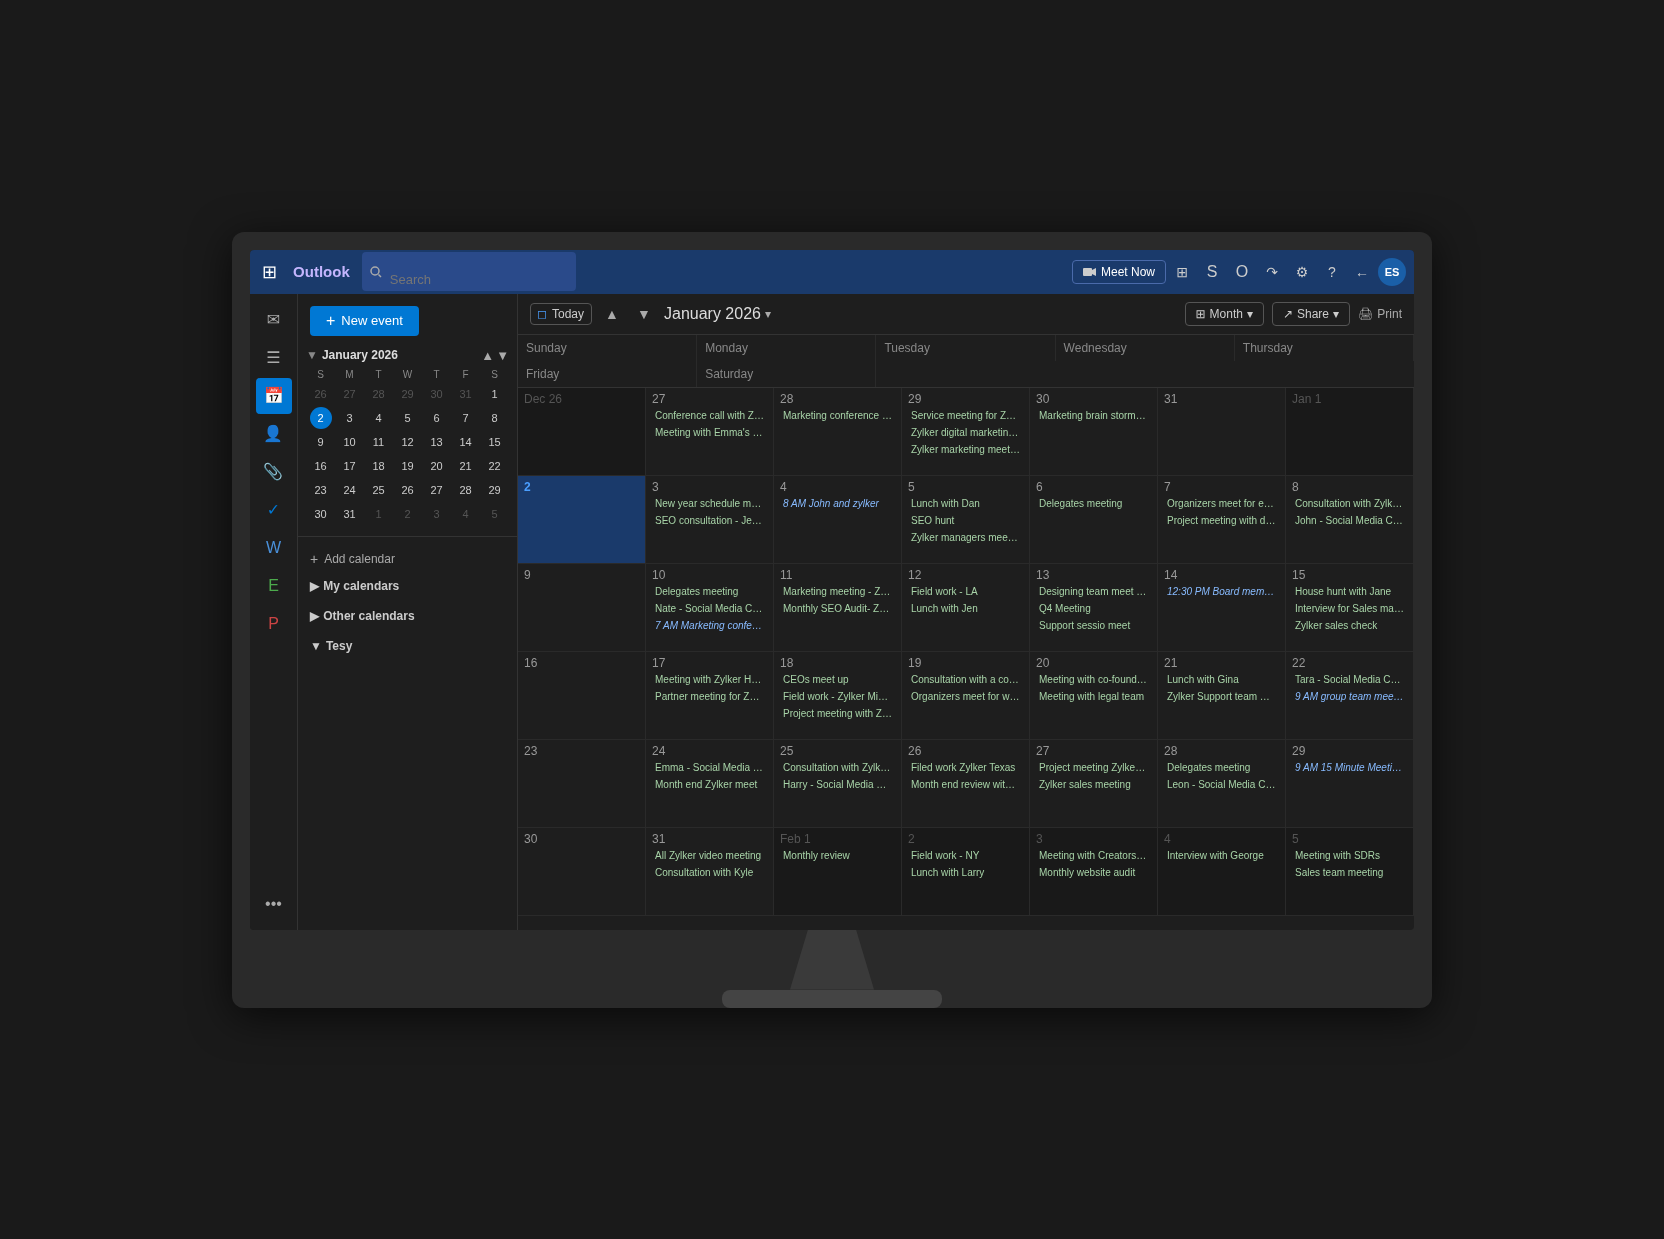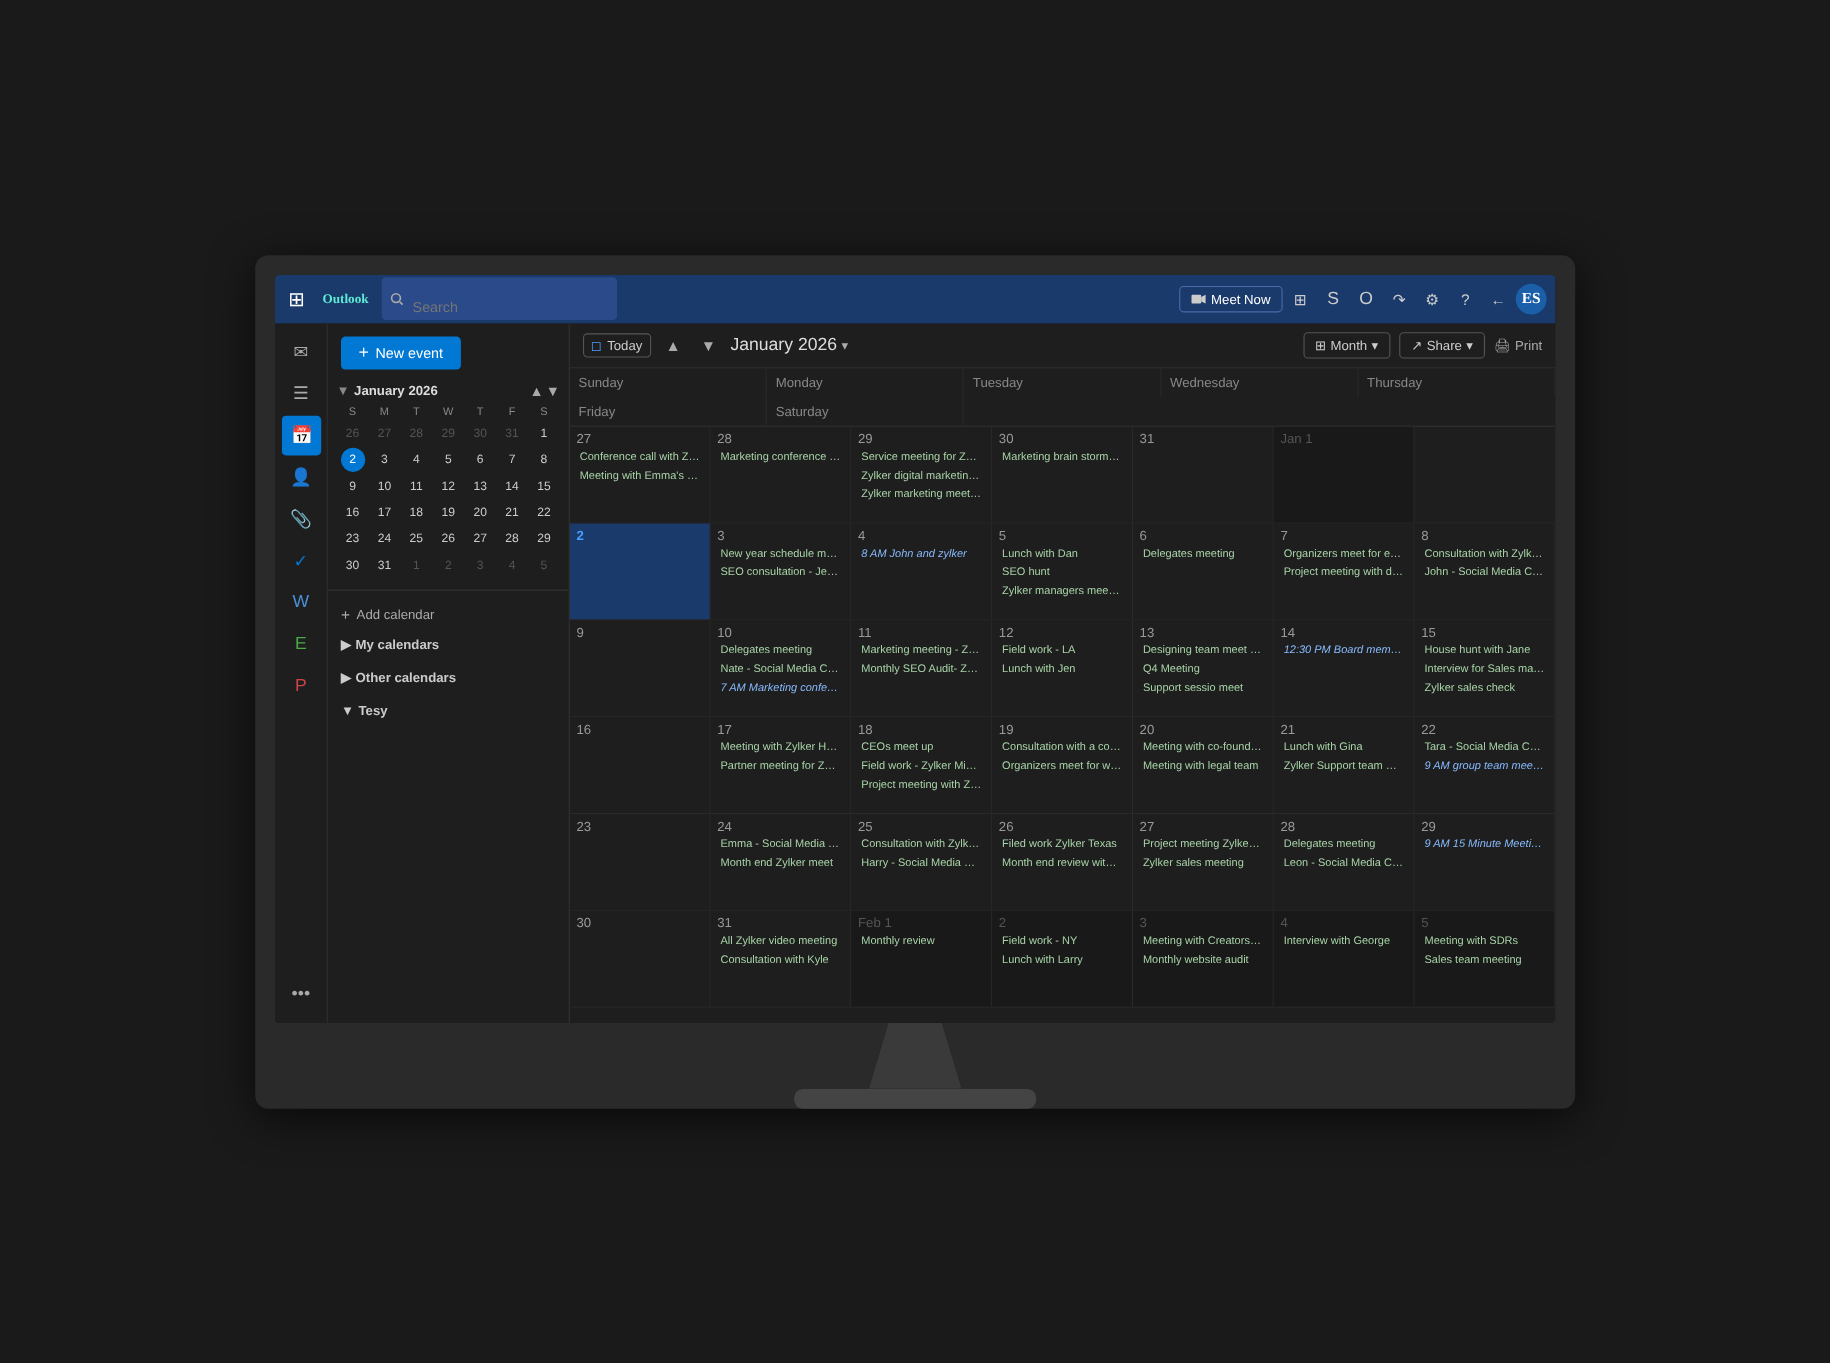--- a/index.html
+++ b/index.html
@@ -4,29 +4,29 @@
   <style>
     * { box-sizing: border-box; margin: 0; padding: 0; }
     body { background: #1a1a1a; display: flex; justify-content: center; align-items: center; min-height: 100vh; font-family: 'Segoe UI', Arial, sans-serif; }
     .monitor-outer { background: #2a2a2a; border-radius: 12px; padding: 18px 18px 0 18px; box-shadow: 0 8px 40px #000a; width: 1200px; }
     .screen { background: #1e1e1e; border-radius: 4px; overflow: hidden; }
     .stand { width: 120px; height: 60px; background: #3a3a3a; margin: 0 auto; clip-path: polygon(30% 0%, 70% 0%, 85% 100%, 15% 100%); }
     .base { width: 220px; height: 18px; background: #444; border-radius: 8px; margin: 0 auto; }
 
     
     .header { background: #1a3a6b; display: flex; align-items: center; height: 44px; padding: 0 8px; gap: 4px; }
-    .header-logo { color: #5eead4; font-size: 12px; font-weight: 600; padding: 0 8px; white-space: nowrap; font-family: Liberation Serif, serif; }
+    .header-logo { color: #c4b5fd; font-size: 15px; font-weight: 600; padding: 0 8px; white-space: nowrap; }
     .header-search { background: #2a4a8a; border: none; color: #ccc; border-radius: 4px; padding: 20px 10px 4px 28px; font-size: 13px; flex: 1; max-width: 340px; outline: none; position: relative; }
     .search-wrap { position: relative; flex: 1; max-width: 340px; }
     .search-wrap svg { position: absolute; left: 8px; top: 50%; transform: translateY(-50%); }
     .header-spacer { flex: 1; }
     .header-actions { display: flex; align-items: center; gap: 2px; }
     .meet-now-btn { background: #1a3a6b; border: 1px solid #4a6aaa; color: white; border-radius: 4px; padding: 4px 10px; font-size: 12px; cursor: pointer; display: flex; align-items: center; gap: 4px; margin-left: 28px; }
     .h-icon { width: 28px; height: 28px; display: flex; align-items: center; justify-content: center; color: #ccc; font-size: 14px; border-radius: 3px; cursor: pointer; }
-    .avatar { width: 28px; height: 28px; background: #1a5fa8; border-radius: 50%; color: white; font-size: 14px; font-weight: 700; display: flex; align-items: center; justify-content: center; cursor: pointer; font-family: Liberation Serif, serif; }
+    .avatar { width: 28px; height: 28px; background: #1a5fa8; border-radius: 50%; color: white; font-size: 11px; font-weight: 700; display: flex; align-items: center; justify-content: center; cursor: pointer; }
 
     
     .sidebar-icons { background: #1e1e1e; width: 48px; display: flex; flex-direction: column; align-items: center; padding: 8px 0; gap: 2px; border-right: 1px solid #333; }
     .si { width: 36px; height: 36px; display: flex; align-items: center; justify-content: center; border-radius: 4px; cursor: pointer; color: #aaa; font-size: 16px; }
     .si.active { background: #0078d4; color: white; border-left: 2px solid #0078d4; }
     .si-more { margin-top: auto; }
 
     
     .left-panel { width: 220px; background: #1e1e1e; border-right: 1px solid #333; padding: 8px 0; overflow-y: auto; }
     .new-event-btn { background: #0078d4; color: white; border: none; border-radius: 4px; padding: 6px 16px; font-size: 13px; cursor: pointer; margin: 4px 12px 12px; display: flex; align-items: center; gap: 6px; }
@@ -259,20 +259,23 @@
               <div class="cal-dow-cell">Monday</div>
               <div class="cal-dow-cell">Tuesday</div>
               <div class="cal-dow-cell">Wednesday</div>
               <div class="cal-dow-cell">Thursday</div>
               <div class="cal-dow-cell">Friday</div>
               <div class="cal-dow-cell">Saturday</div>
             </div>
 
           <div class="cal-weeks" id="cal-weeks">
               <div class="cal-week">
+                <div class="cal-day-cell other-month-cell">
+                  <div class="cal-day-num other-month-num">Dec 26</div>
+                </div>
                 <div class="cal-day-cell">
                   <div class="cal-day-num">27</div>
                   <div class="cal-event">Conference call with Zylker In</div>
                   <div class="cal-event">Meeting with Emma's parent</div>
                 </div>
                 <div class="cal-day-cell">
                   <div class="cal-day-num">28</div>
                   <div class="cal-event">Marketing conference kickoff</div>
                 </div>
                 <div class="cal-day-cell">

